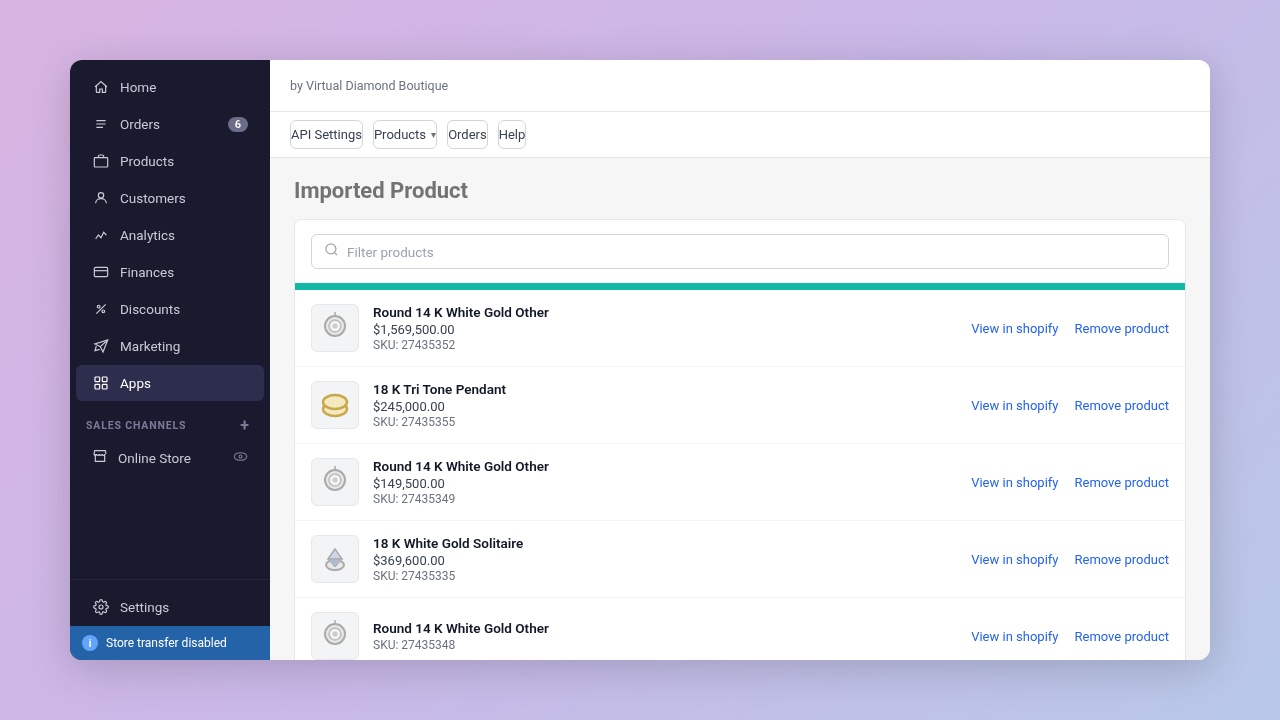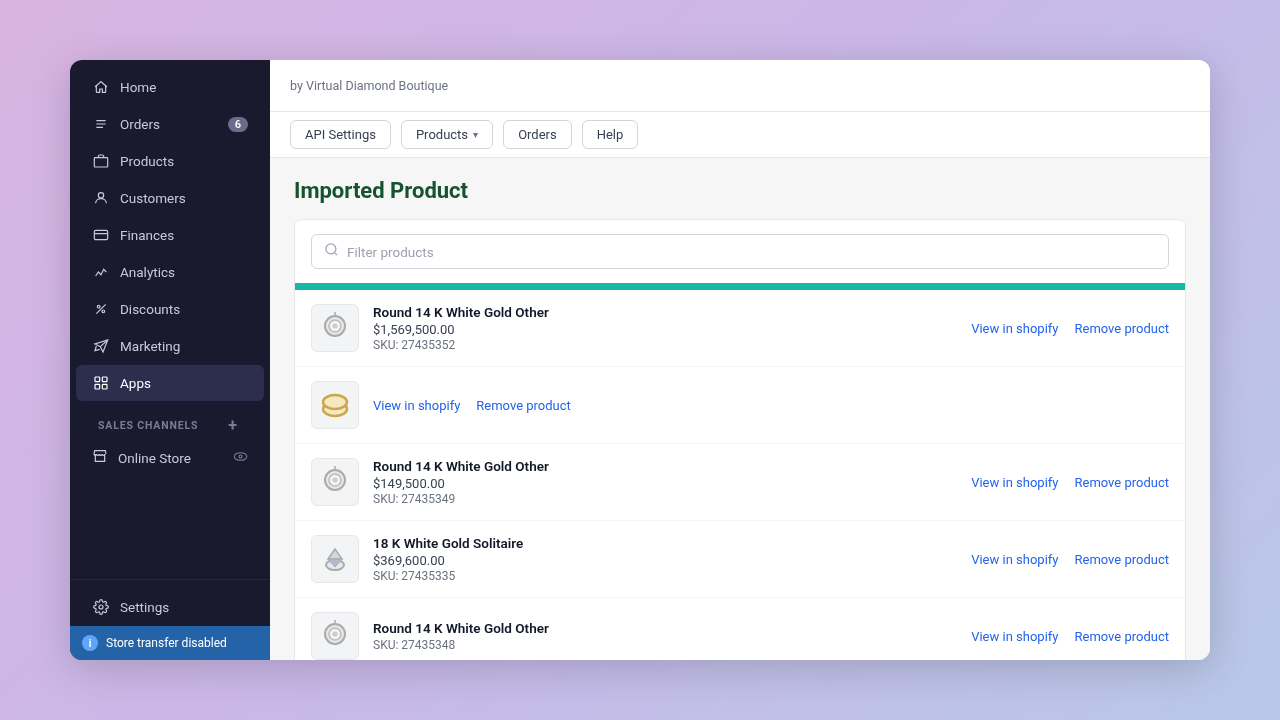--- a/index.html
+++ b/index.html
@@ -66,21 +66,21 @@
       border-radius: 10px;
       font-size: 11px;
       padding: 1px 7px;
       font-weight: 600;
     }
     .sidebar-section-label {
       color: #7a7a9a;
       font-size: 10.5px;
       font-weight: 700;
       letter-spacing: 0.08em;
-      padding: 14px 28px 4px;
+      padding: 14px 16px 4px;
       display: flex;
       align-items: center;
       justify-content: space-between;
     }
     .sidebar-section-label .add-btn {
       width: 18px; height: 18px;
       display: flex; align-items: center; justify-content: center;
       cursor: pointer;
       color: #7a7a9a;
       font-size: 16px;
@@ -162,21 +162,21 @@
       background: #fff;
       border-bottom: 1px solid #e5e7eb;
       padding: 0 20px;
       height: 46px;
       display: flex;
       align-items: center;
       gap: 10px;
       flex-shrink: 0;
     }
     .toolbar-btn {
-      padding: 6px 14px;
+      padding: 6px 0;
       border-radius: 6px;
       border: 1px solid #d1d5db;
       background: #fff;
       font-size: 13px;
       color: #374151;
       cursor: pointer;
       display: flex;
       align-items: center;
       gap: 5px;
       font-family: inherit;
@@ -186,21 +186,21 @@
       font-size: 10px; color: #6b7280;
     }
     .page-content {
       flex: 1;
       overflow-y: auto;
       padding: 20px 24px;
     }
     .page-title {
       font-size: 22px;
       font-weight: 700;
-      color: #14532d;
+      color: #737373;
       margin-bottom: 16px;
     }
     .product-list-card {
       background: #fff;
       border-radius: 8px;
       border: 1px solid #e5e7eb;
       overflow: hidden;
     }
     .filter-bar {
       padding: 14px 16px;
@@ -324,34 +324,34 @@
               <circle cx="12" cy="8" r="4"></circle>
               <path d="M4 20c0-4 3.6-7 8-7s8 3 8 7"></path>
             </svg>
         </span>
         <span>Customers</span>
       </div>
 
       <div class="sidebar-item">
         <span class="icon">
           <svg width="16" height="16" fill="none" stroke="currentColor" stroke-width="1.8" viewBox="0 0 24 24">
+              <path d="M4 18l4-6 4 4 4-8 4 4"></path>
+            </svg>
+        </span>
+        <span>Analytics</span>
+      </div>
+
+      <div class="sidebar-item">
+        <span class="icon">
+          <svg width="16" height="16" fill="none" stroke="currentColor" stroke-width="1.8" viewBox="0 0 24 24">
               <rect x="2" y="5" width="20" height="14" rx="2"></rect>
               <path d="M2 10h20"></path>
             </svg>
         </span>
         <span>Finances</span>
-      </div>
-
-      <div class="sidebar-item">
-        <span class="icon">
-          <svg width="16" height="16" fill="none" stroke="currentColor" stroke-width="1.8" viewBox="0 0 24 24">
-              <path d="M4 18l4-6 4 4 4-8 4 4"></path>
-            </svg>
-        </span>
-        <span>Analytics</span>
       </div>
 
       <div class="sidebar-item">
         <span class="icon">
           <svg width="16" height="16" fill="none" stroke="currentColor" stroke-width="1.8" viewBox="0 0 24 24">
               <circle cx="8.5" cy="8.5" r="2"></circle>
               <circle cx="15.5" cy="15.5" r="2"></circle>
               <path d="M5 19L19 5"></path>
             </svg>
         </span>
@@ -482,20 +482,25 @@
     </div>
   </div>
             <div class="product-row">
     <div class="product-thumb">
       <svg width="36" height="36" viewBox="0 0 36 36" fill="none">
       <ellipse cx="18" cy="22" rx="12" ry="7" stroke="#c9a84c" stroke-width="2.5" fill="#f5e9c0"></ellipse>
       <ellipse cx="18" cy="15" rx="12" ry="7" stroke="#c9a84c" stroke-width="2.5" fill="#f5e9c0"></ellipse>
       <ellipse cx="18" cy="15" rx="12" ry="7" stroke="#c9a84c" stroke-width="1" fill="none"></ellipse>
     </svg>
     </div>
+    <div class="product-info">
+      <div class="product-name">18 K Tri Tone Pendant</div>
+      <div class="product-price">$245,000.00</div>
+      <div class="product-sku">SKU: 27435355</div>
+    </div>
     <div class="product-actions">
       <a class="action-link">View in shopify</a>
       <a class="action-link">Remove product</a>
     </div>
   </div>
             <div class="product-row">
     <div class="product-thumb">
       <svg width="36" height="36" viewBox="0 0 36 36" fill="none">
       <circle cx="18" cy="16" r="10" stroke="#aaa" stroke-width="2" fill="#e8e8e8"></circle>
       <circle cx="18" cy="16" r="6" stroke="#bbb" stroke-width="1.5" fill="#f3f3f3"></circle>

